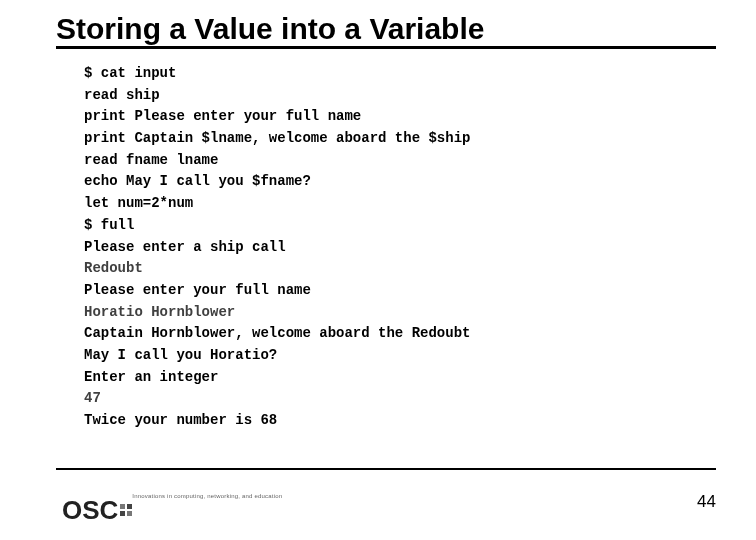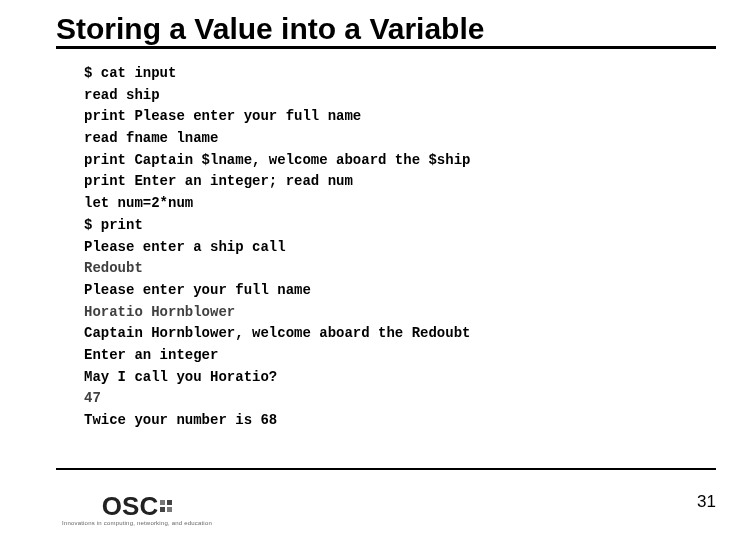--- a/index.html
+++ b/index.html
@@ -44,22 +44,22 @@
     left: 56px;
     right: 40px;
     bottom: 70px;
     border-top: 2px solid #000;
   }
   .logo {
     position: absolute;
     left: 62px;
     bottom: 14px;
     display: flex;
-    flex-direction: column;
-    align-items: center;
+    flex-direction: row;
+    align-items: flex-start;
   }
   .logo-top {
     display: flex;
     align-items: flex-end;
   }
   .logo-text {
     font-family: Arial, sans-serif;
     font-weight: bold;
     font-size: 26px;
     letter-spacing: 0px;
@@ -98,46 +98,46 @@
 </head>
 <body>
 
 <div class="slide">
   <h1 class="title">Storing a Value into a Variable</h1>
 
   <div class="code-block">
     <div>$ cat input</div>
     <div>read ship</div>
     <div>print Please enter your full name</div>
+    <div>print Captain $lname, welcome aboard the $ship</div>
     <div>read fname lname</div>
-    <div>print Captain $lname, welcome aboard the $ship</div>
-    <div>print Enter an integer; read num</div>
+    <div>echo May I call you $fname?</div>
     <div>let num=2*num</div>
-    <div>$ print</div>
+    <div>$ full</div>
     <div>Please enter a ship call</div>
     <div class="green">Redoubt</div>
     <div>Please enter your full name</div>
     <div class="green">Horatio Hornblower</div>
     <div>Captain Hornblower, welcome aboard the Redoubt</div>
+    <div>May I call you Horatio?</div>
     <div>Enter an integer</div>
-    <div>May I call you Horatio?</div>
     <div class="green">47</div>
     <div>Twice your number is 68</div>
   </div>
 
   <div class="bottom-rule"></div>
 
   <div class="logo">
     <div class="logo-top">
       <span class="logo-text">OSC</span>
       <span class="logo-squares">
         <span class="sq"></span>
           <span class="sq hl"></span>
         <span class="sq hl"></span>
           <span class="sq"></span>
       </span>
     </div>
     <div class="logo-tagline">Innovations in computing,
 networking, and education</div>
   </div>
 
-  <div class="page-num">31</div>
+  <div class="page-num">44</div>
 </div>
 
 </body></html>

